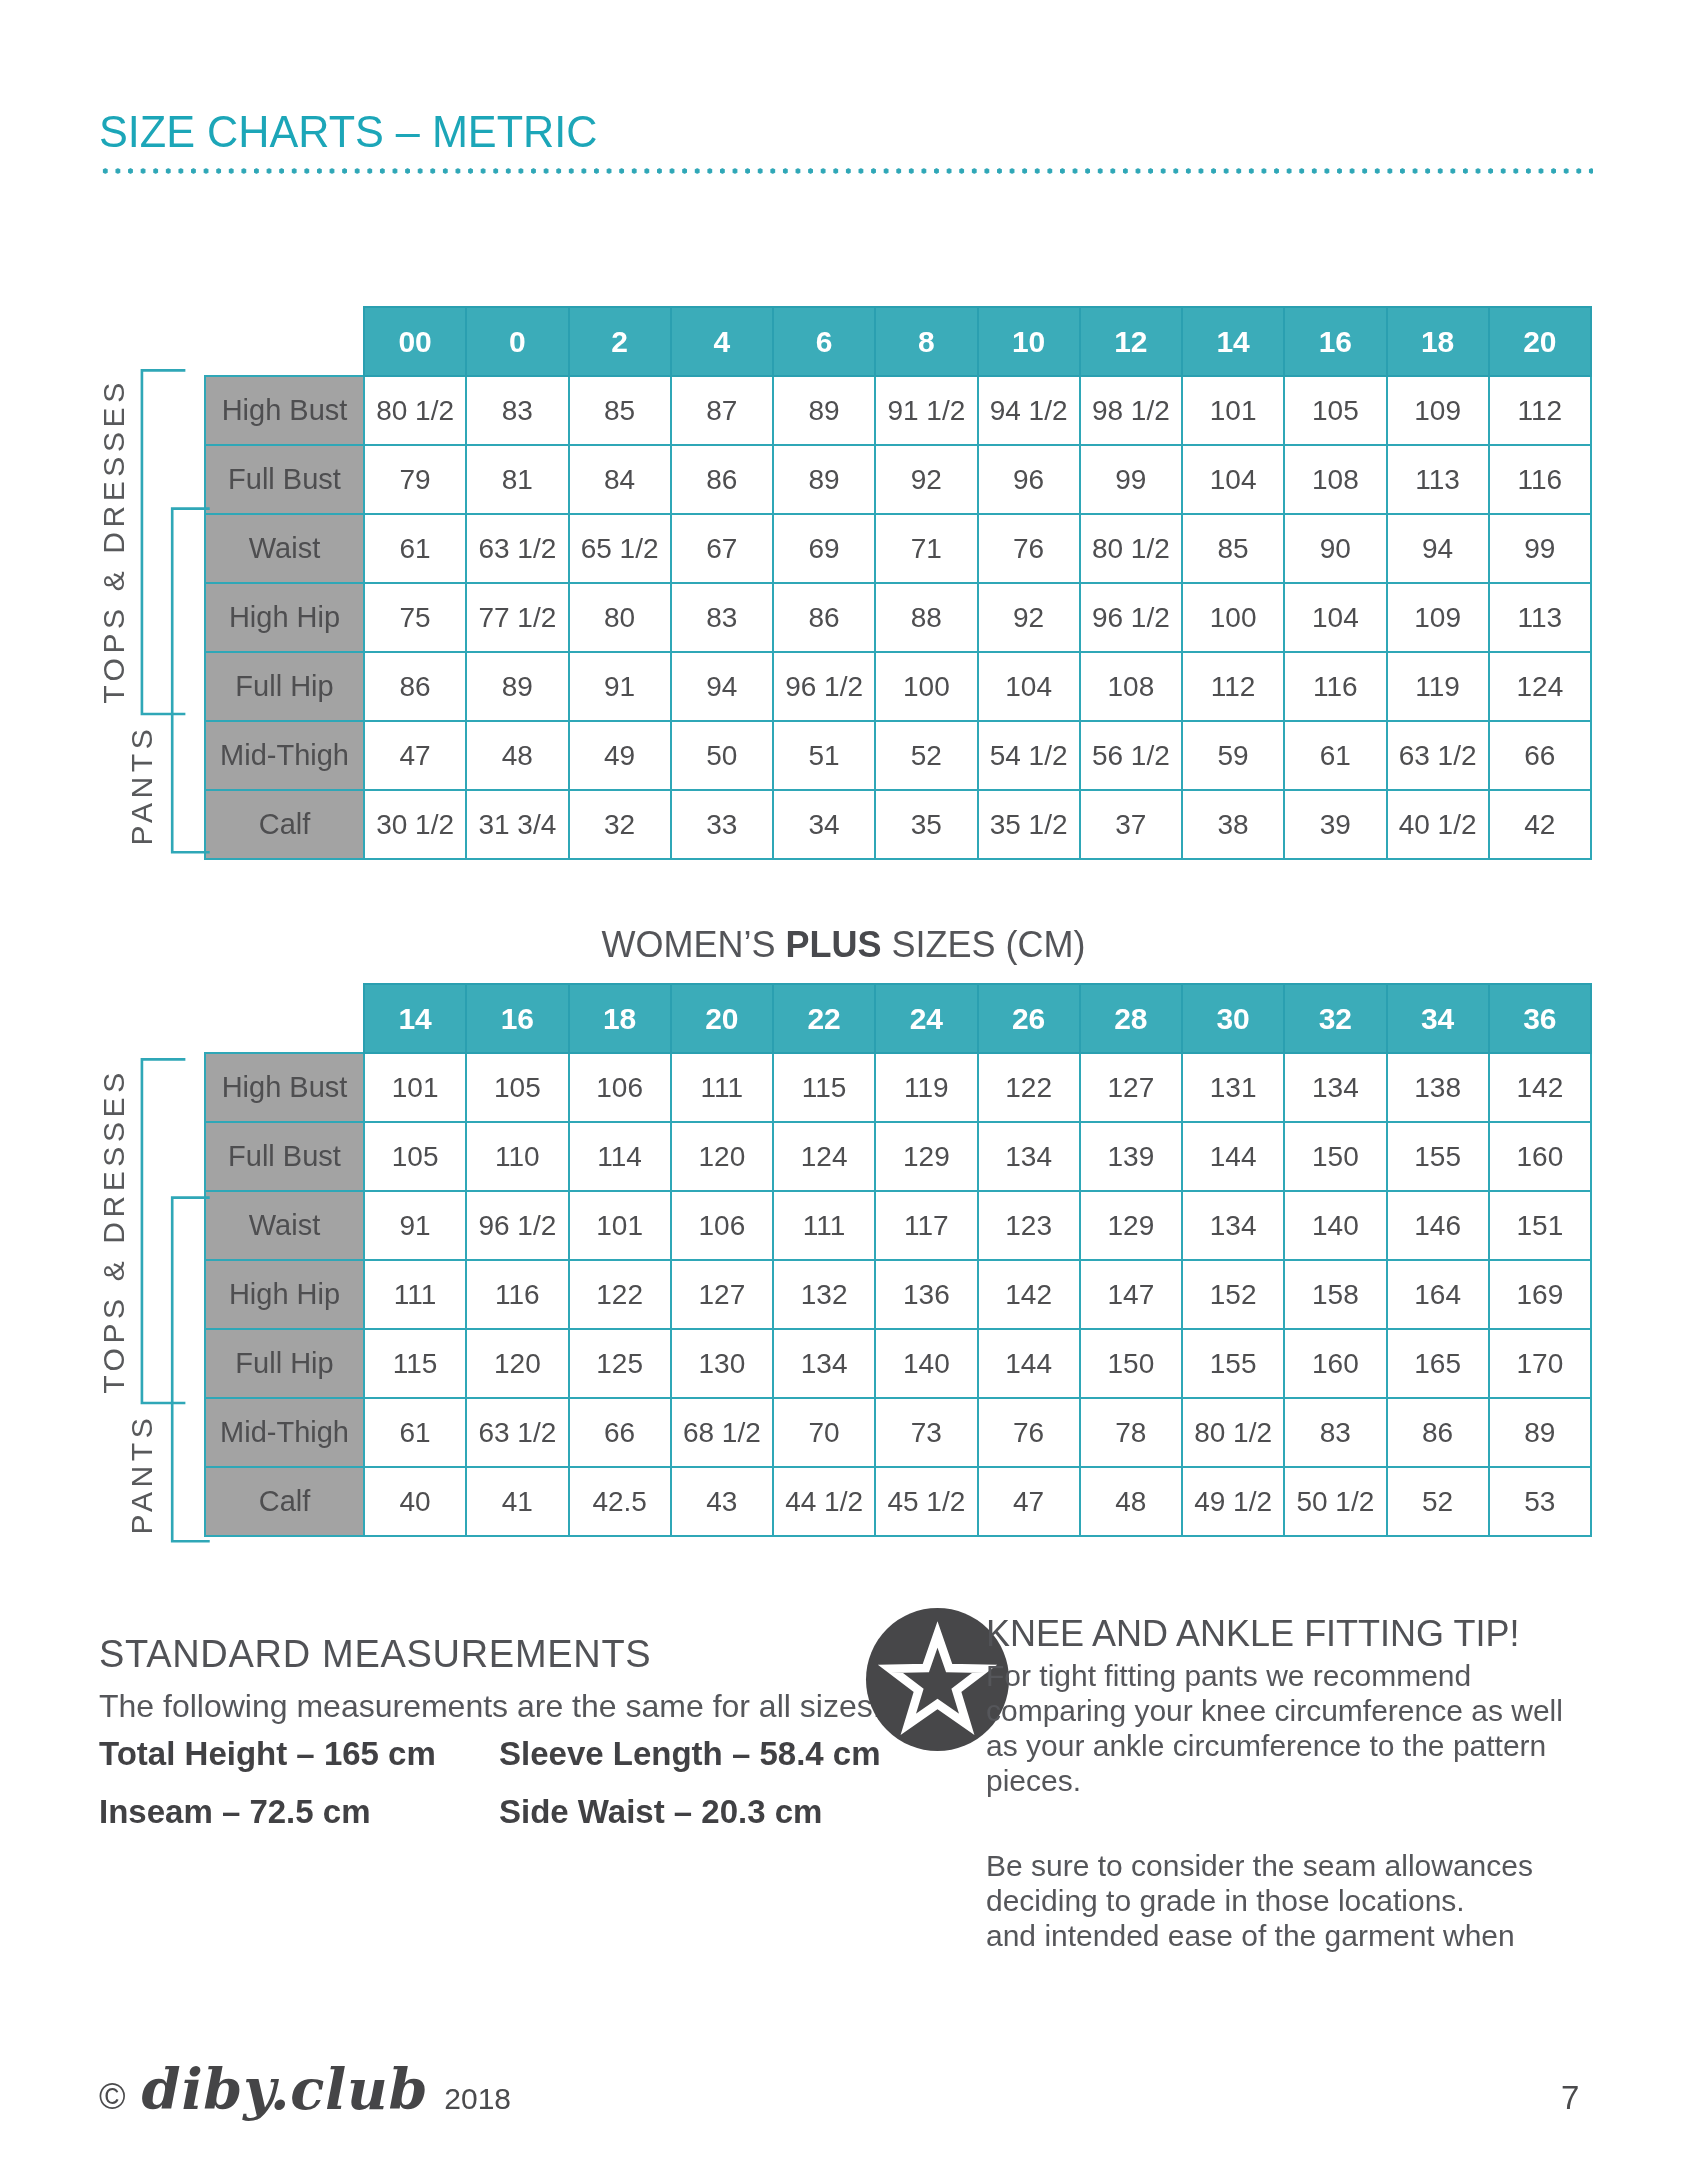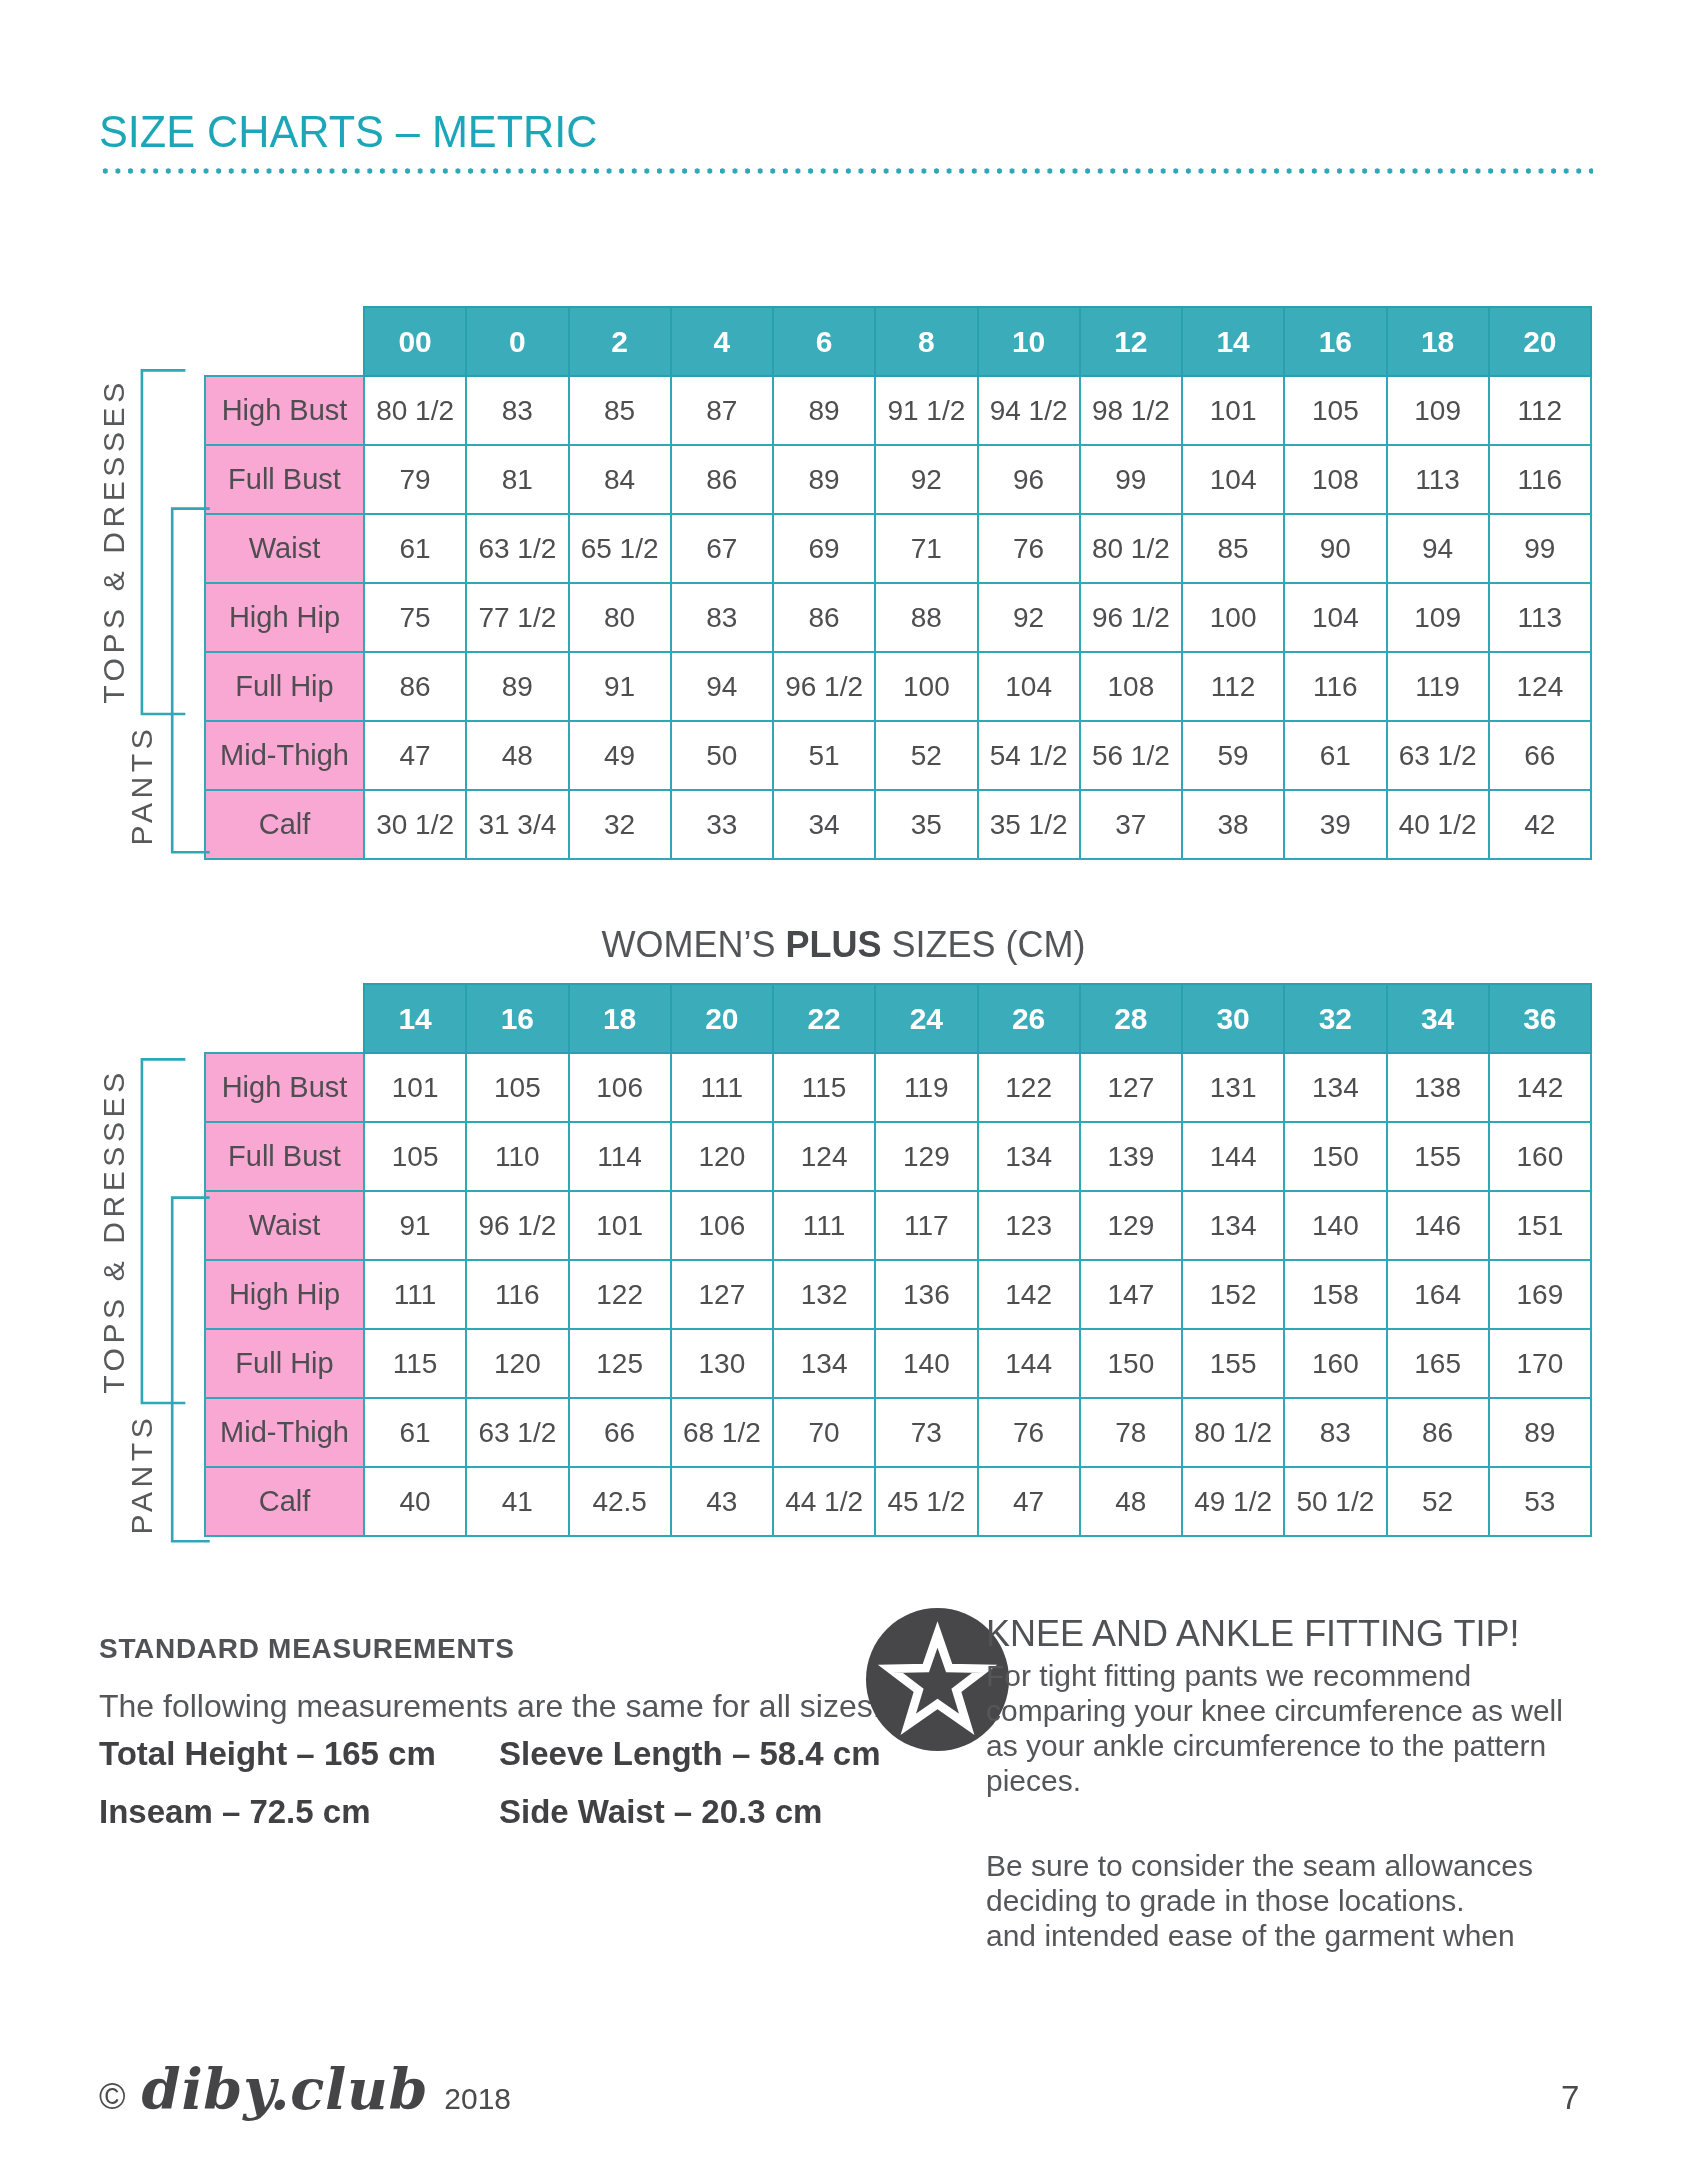--- a/index.html
+++ b/index.html
@@ -62,21 +62,21 @@
   }
   .corner{background:#ffffff;border:none;}
   .size-th{
     background:#3BACB9;
     border:2.6px solid #2A9FB0;
     color:#ffffff;
     font-size:30px;
     font-weight:bold;
   }
   .label-cell{
-    background:#f9a8d4;
+    background:#a3a3a3;
     border:2.6px solid #2FA7B7;
     font-size:29px;
     font-weight:normal;
     color:#4E4E50;
   }
   .value-cell{
     background:#ffffff;
     border:2.6px solid #2FA7B7;
     font-size:28px;
     color:#4E4E50;
@@ -91,22 +91,22 @@
     color:#58595B;
   }
   .bracket-svg{position:absolute;left:136px;width:79px;height:500px;}
   .bracket-svg.misses{top:361px;}
   .bracket-svg.plus{top:1050px;}
   
   .sm-heading{
     position:absolute;
     left:99px; top:1633px;
     margin:0;
-    font-size:28px;
-    font-weight:bold;
+    font-size:38px;
+    font-weight:normal;
     color:#515256;
     letter-spacing:0.7px;
   }
   .sm-intro{
     position:absolute;
     left:99px; top:1688px;
     font-size:32px;
     color:#55565A;
     white-space:nowrap;
   }

